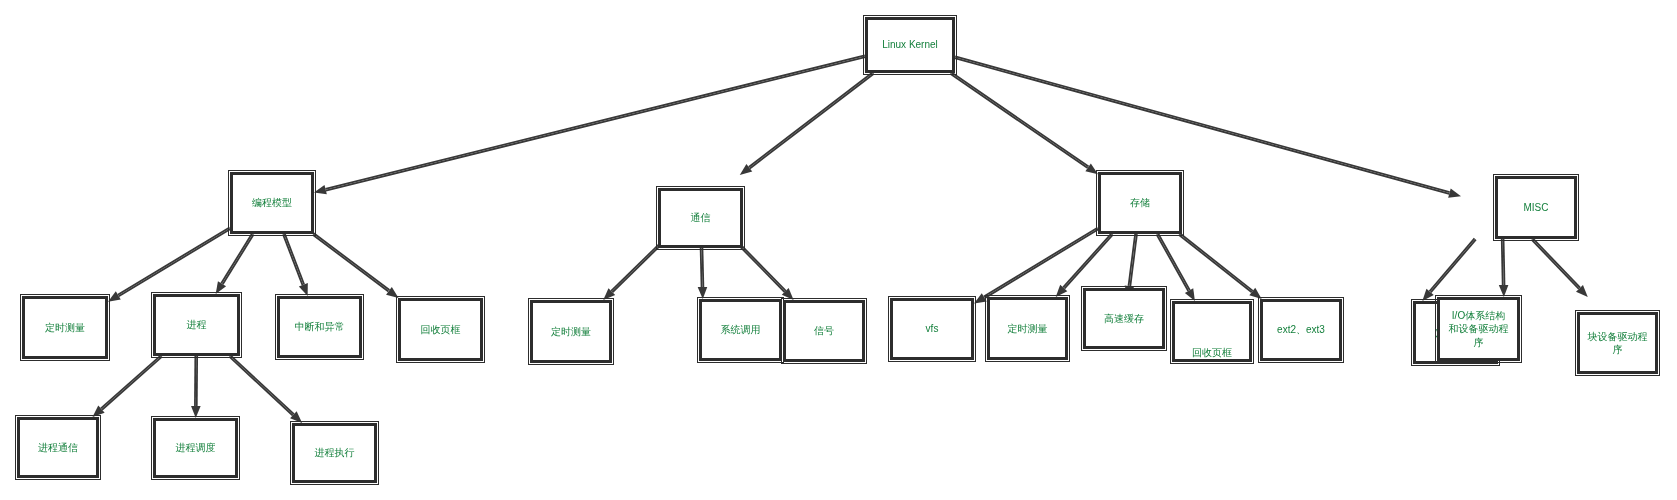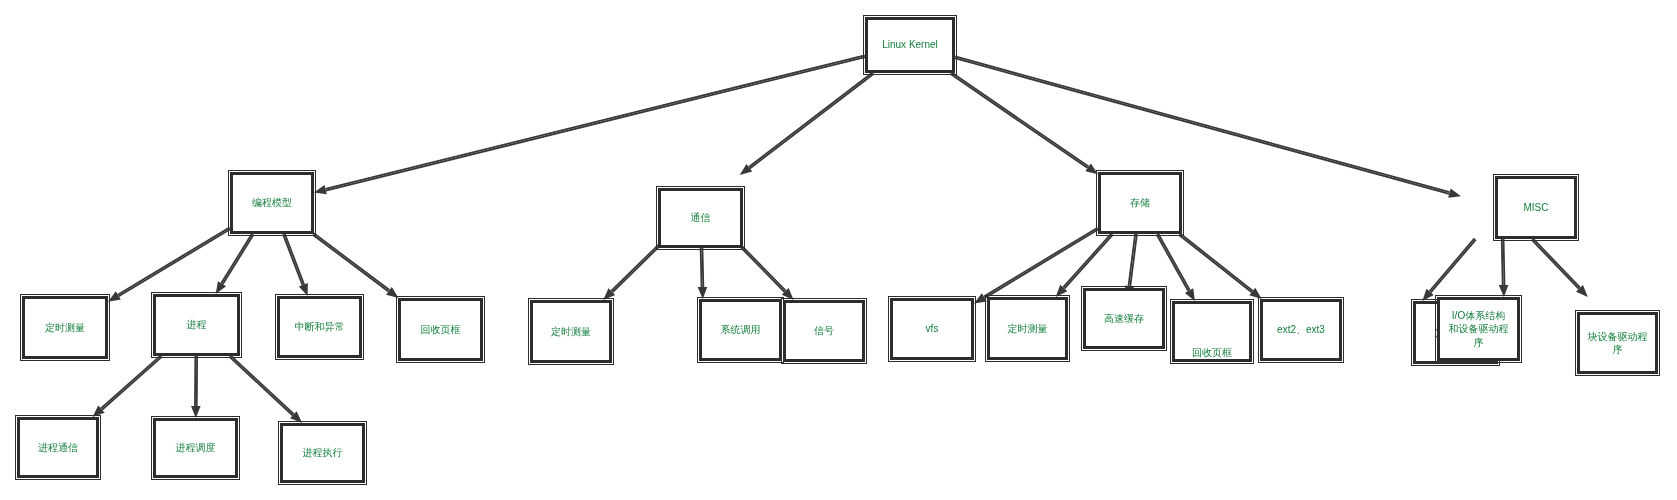--- a/index.html
+++ b/index.html
@@ -174,17 +174,17 @@
       <div class="node" style="left: 1577px; top: 312px; width: 81px; height: 62px; justify-content: center;">
         <span class="node-label">块设备驱动程
 序</span>
       </div>
       <div class="node" style="left: 17px; top: 417px; width: 82px; height: 61px;">
         <span class="node-label">进程通信</span>
       </div>
       <div class="node" style="left: 153px; top: 418px; width: 85px; height: 60px;">
         <span class="node-label">进程调度</span>
       </div>
-      <div class="node" style="left: 280px; top: 423px; width: 85px; height: 60px;">
+      <div class="node" style="left: 292px; top: 423px; width: 85px; height: 60px;">
         <span class="node-label">进程执行</span>
       </div>
     </div>
 </div>
 
 </body></html>

